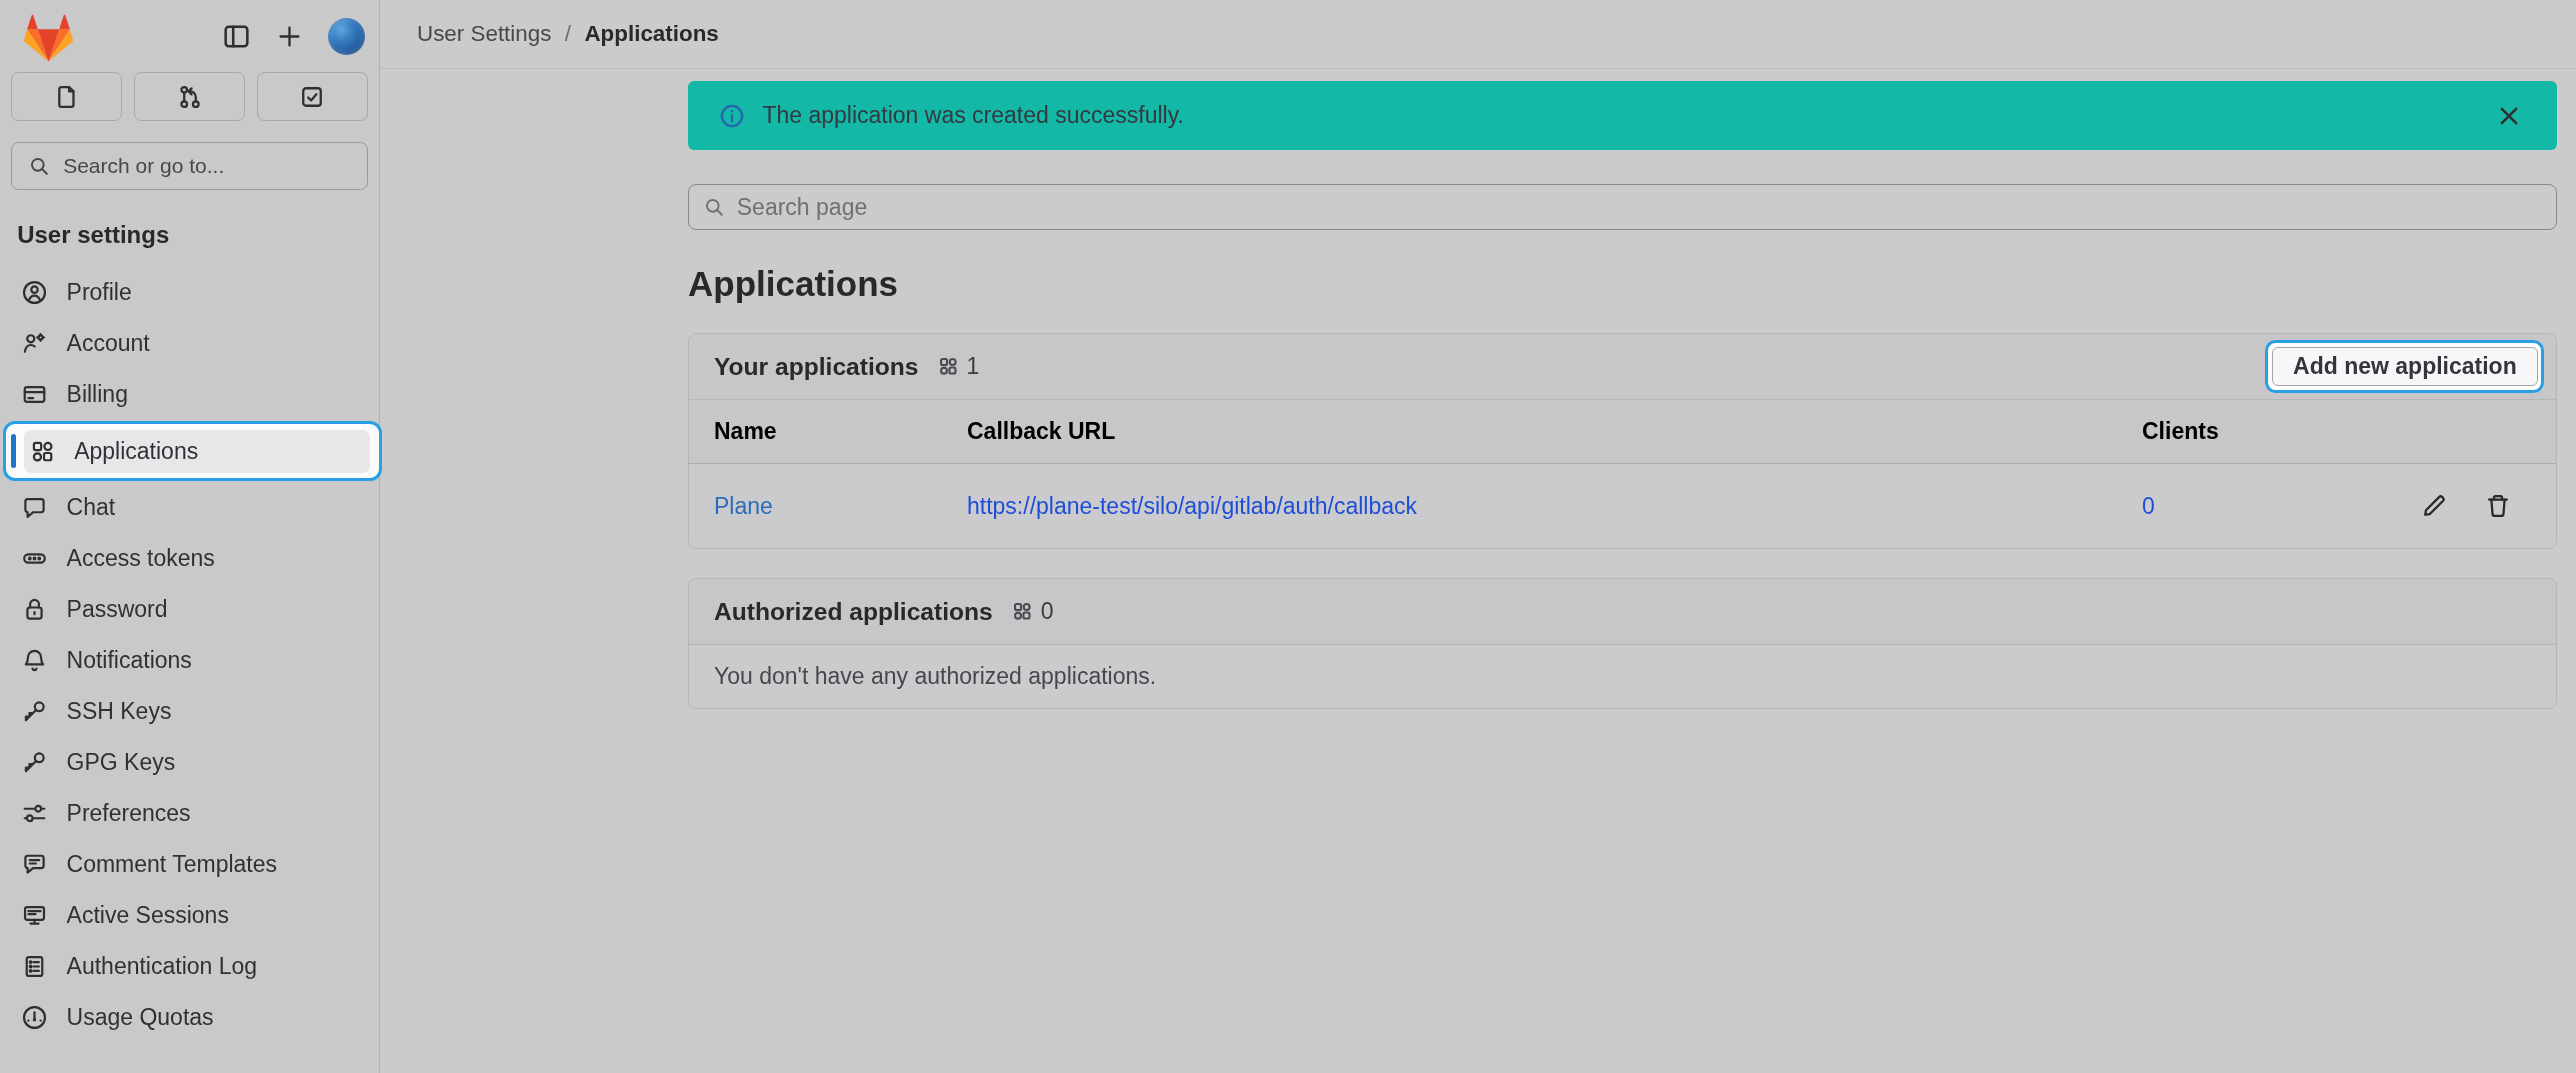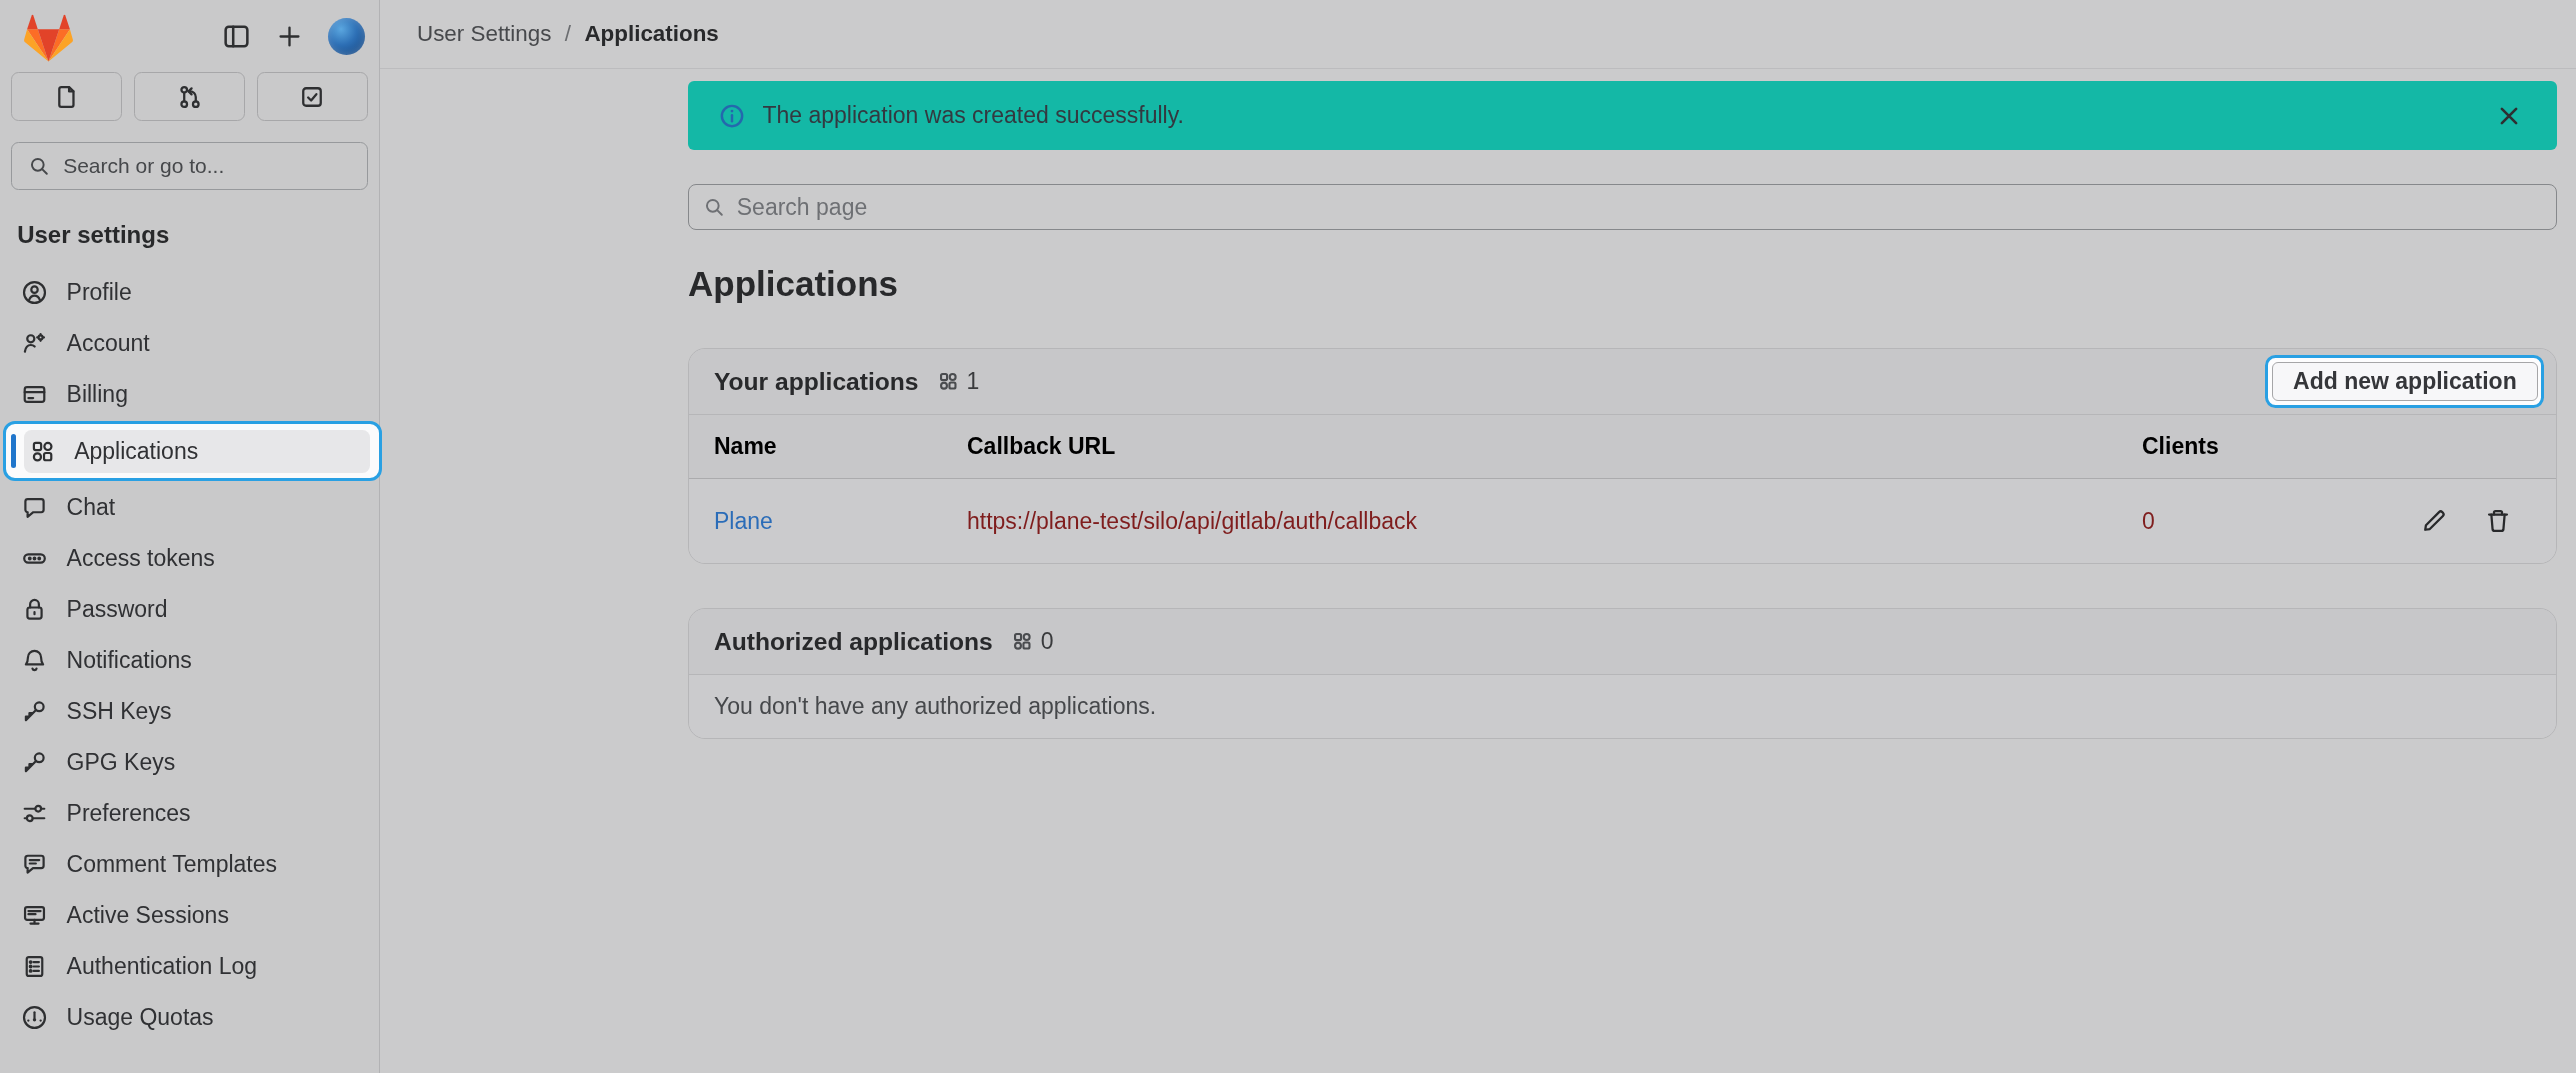--- a/index.html
+++ b/index.html
@@ -94,21 +94,21 @@
   .page-search input {
     flex: 1; border: none; outline: none; background: transparent;
     font-size: 23px; font-family: inherit; color: #36383b;
   }
   .page-search input::placeholder { color: #6e7074; opacity: 1; }
 
   h1.page-title { margin-top: 34px; font-size: 35px; font-weight: 700; color: #28292b; }
   .page-desc { margin-top: 16.4px; font-size: 23px; color: #4a4c4f; }
 
   .card {
-    margin-top: 44px; border: 1.5px solid #b6b6b8; border-radius: 17px; overflow: hidden;
+    margin-top: 29px; border: 1.5px solid #b6b6b8; border-radius: 8px; overflow: hidden;
   }
   .card-header {
     height: 66px; background: #c7c7c9; border-bottom: 1.5px solid #b6b6b8;
     display: flex; align-items: center; padding: 0 12px 0 25px;
   }
   .card-title { font-size: 24.6px; font-weight: 700; color: #28292b; }
   .count-icon { width: 22.4px; height: 22.4px; color: #4a4c4f; margin-left: 18px; }
   .count-num { font-size: 23px; color: #3a3b3d; margin-left: 7.5px; }
 
   .btn-ring {
@@ -124,21 +124,21 @@
   .tbl-header, .tbl-row {
     display: grid; grid-template-columns: 253px 1175px 278px 1fr;
     align-items: center; padding: 0 25px;
   }
   .tbl-header {
     height: 64px; background: #c7c7c9; border-bottom: 1.5px solid #ababad;
     font-size: 23px; font-weight: 700; color: #000000;
   }
   .tbl-row { height: 84px; background: #cbcbcd; font-size: 23px; }
   .cell-link { color: #2a6cb8; cursor: pointer; }
-  .cell-text { color: #7f1d1d; }
+  .cell-text { color: #1d4ed8; }
   .row-actions { display: flex; justify-content: flex-end; align-items: center; gap: 36px; padding-right: 19.4px; }
   .row-action { color: #28292b; background: none; border: none; cursor: pointer; }
 
   .card-empty {
     height: 63px; background: #cbcbcd; display: flex; align-items: center;
     padding: 0 25px; font-size: 23px; color: #46484b;
   }
 </style>
 </head>
 <body>

